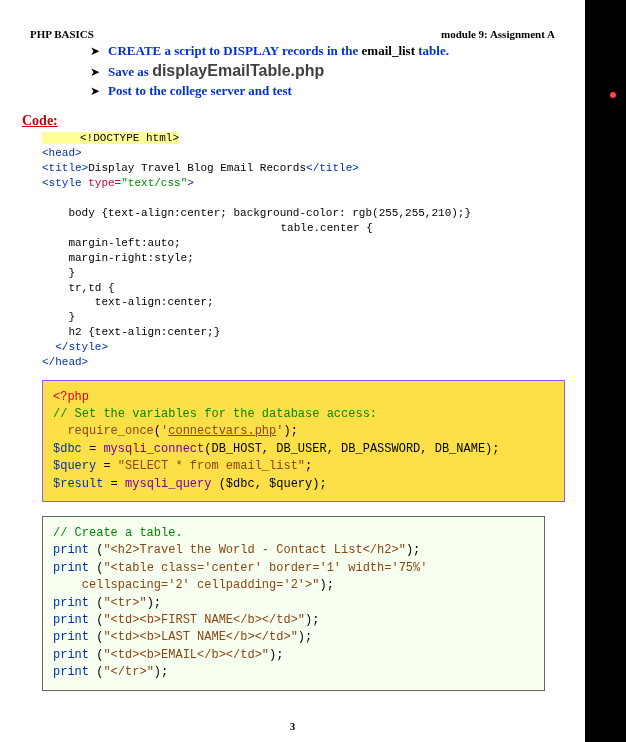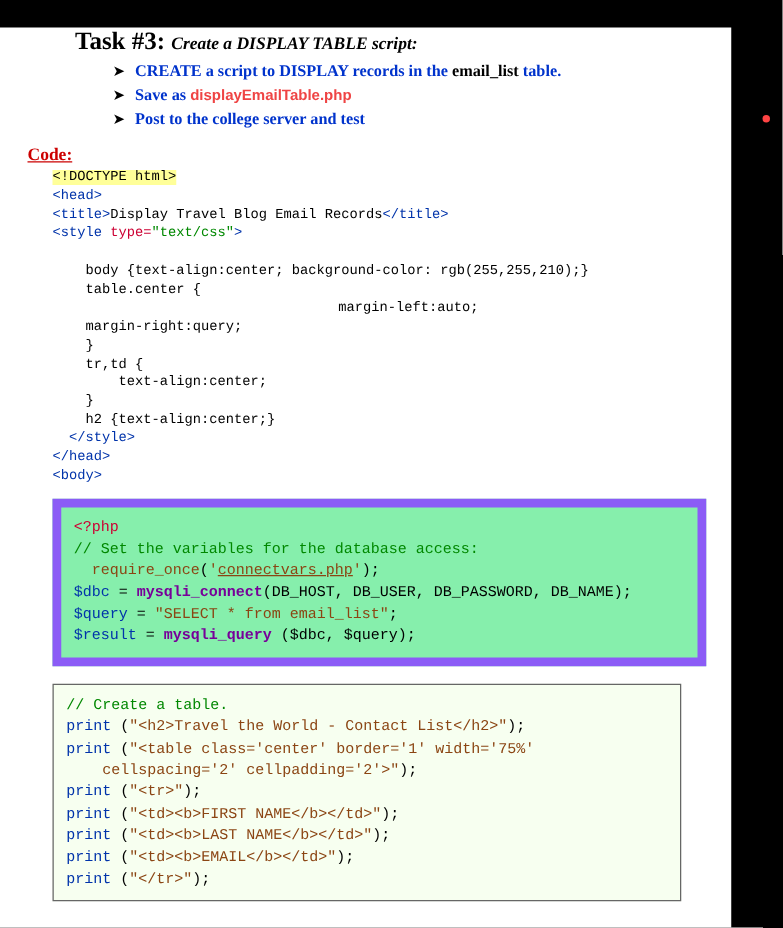--- a/index.html
+++ b/index.html
@@ -39,45 +39,45 @@
       align-items: baseline;
       margin: 3px 0;
     }
     .arrow-bullet {
       color: #000;
       font-size: 12px;
       margin-right: 8px;
       font-family: sans-serif;
     }
     .blue { color: #0033cc; font-weight: bold; }
-    .brown { color: #ef4444; font-weight: bold; font-family: Arial, sans-serif; font-size: 12px; }
+    .brown { color: #404040; font-weight: bold; font-family: Arial, sans-serif; font-size: 16px; }
     .code-label {
       margin: 14px 0 2px 22px;
       color: #cc0000;
       font-weight: bold;
       font-size: 14px;
       text-decoration: underline;
     }
     .code-block1 {
       margin: 0 0 0 42px;
       font-family: "Courier New", monospace;
       font-size: 11px;
       line-height: 1.35;
     }
-    .doctype-hl { background: #ffff99; }
+    .doctype-hl { background: #ffff99; padding-left: 38px; }
     .c-blue { color: #0033aa; }
     .c-brown { color: #8b4513; }
     .c-red { color: #cc0033; }
     .c-green { color: #008800; }
-    .c-purple { color: #770099; font-weight: bold; }
+    .c-purple { color: #770099; }
     .c-black { color: #000; }
     .code-box2 {
       margin: 10px 20px 0 42px;
-      border: 7px solid #8b5cf6;
-      background: #86efac;
+      border: 1px solid #8b5cf6;
+      background: #fde047;
       padding: 8px 10px;
       font-family: "Courier New", monospace;
       font-size: 12px;
       line-height: 1.45;
     }
     .code-box3 {
       margin: 14px 40px 0 42px;
       border: 1px solid #666;
       background: #f7fff0;
       padding: 8px 10px;
@@ -102,24 +102,25 @@
       background: #ff4444;
       border-radius: 50%;
     }
     .link-style { color: #8b4513; text-decoration: underline; }
   </style>
 </head>
 <body>
 
 <div class="page">
 
+  <div class="header-row">
+    <span>PHP BASICS</span>
+    <span>module 9: Assignment A</span>
+  </div>
 
-  <div class="task-title">
-    <span class="big">Task #3: </span><span class="ital">Create a DISPLAY TABLE script:</span>
-  </div>
 
   <div class="bullet-list">
     <div class="bullet-row">
       <span class="arrow-bullet">➤</span>
       <span>
         <span class="blue">CREATE a script to DISPLAY records in the </span><b>email_list</b><span class="blue"> table.</span>
       </span>
     </div>
     <div class="bullet-row">
       <span class="arrow-bullet">➤</span>
@@ -134,31 +135,30 @@
   </div>
 
   <div class="code-label">Code:</div>
 
   <div class="code-block1">
     <div><span class="doctype-hl">&lt;!DOCTYPE html&gt;</span></div>
     <div class="c-blue">&lt;head&gt;</div>
     <div><span class="c-blue">  &lt;title&gt;</span><span class="c-black">Display Travel Blog Email Records</span><span class="c-blue">&lt;/title&gt;</span></div>
     <div><span class="c-blue">  &lt;style </span><span class="c-red">type=</span><span class="c-green">"text/css"</span><span class="c-blue">&gt;</span></div>
     <div class="c-black" style="white-space:pre;margin-top:16px;">    body {text-align:center; background-color: rgb(255,255,210);}</div>
-    <div class="c-black" style="white-space:pre;">    table.center {</div>
-    <div class="c-black" style="white-space:pre;text-align:center;">    margin-left:auto;</div>
-    <div class="c-black" style="white-space:pre;">    margin-right:query;</div>
+    <div class="c-black" style="white-space:pre;text-align:center;">    table.center {</div>
+    <div class="c-black" style="white-space:pre;">    margin-left:auto;</div>
+    <div class="c-black" style="white-space:pre;">    margin-right:style;</div>
     <div class="c-black" style="white-space:pre;">    }</div>
     <div class="c-black" style="white-space:pre;">    tr,td {</div>
     <div class="c-black" style="white-space:pre;">        text-align:center;</div>
     <div class="c-black" style="white-space:pre;">    }</div>
     <div class="c-black" style="white-space:pre;">    h2 {text-align:center;}</div>
     <div class="c-blue" style="white-space:pre;">  &lt;/style&gt;</div>
     <div class="c-blue">&lt;/head&gt;</div>
-    <div class="c-blue">&lt;body&gt;</div>
   </div>
 
   <div class="code-box2">
     <div class="c-red">&lt;?php</div>
     <div class="c-green">// Set the variables for the database access:</div>
     <div style="white-space:pre;"><span class="c-brown">  require_once</span><span>(</span><span class="c-brown">'</span><span class="link-style">connectvars.php</span><span class="c-brown">'</span><span>);</span></div>
     <div></div>
     <div><span class="c-blue">$dbc</span><span> = </span><span class="c-purple">mysqli_connect</span><span>(DB_HOST, DB_USER, DB_PASSWORD, DB_NAME);</span></div>
     <div></div>
     <div><span class="c-blue">$query</span><span> = </span><span class="c-brown">"SELECT * from email_list"</span><span>;</span></div>

